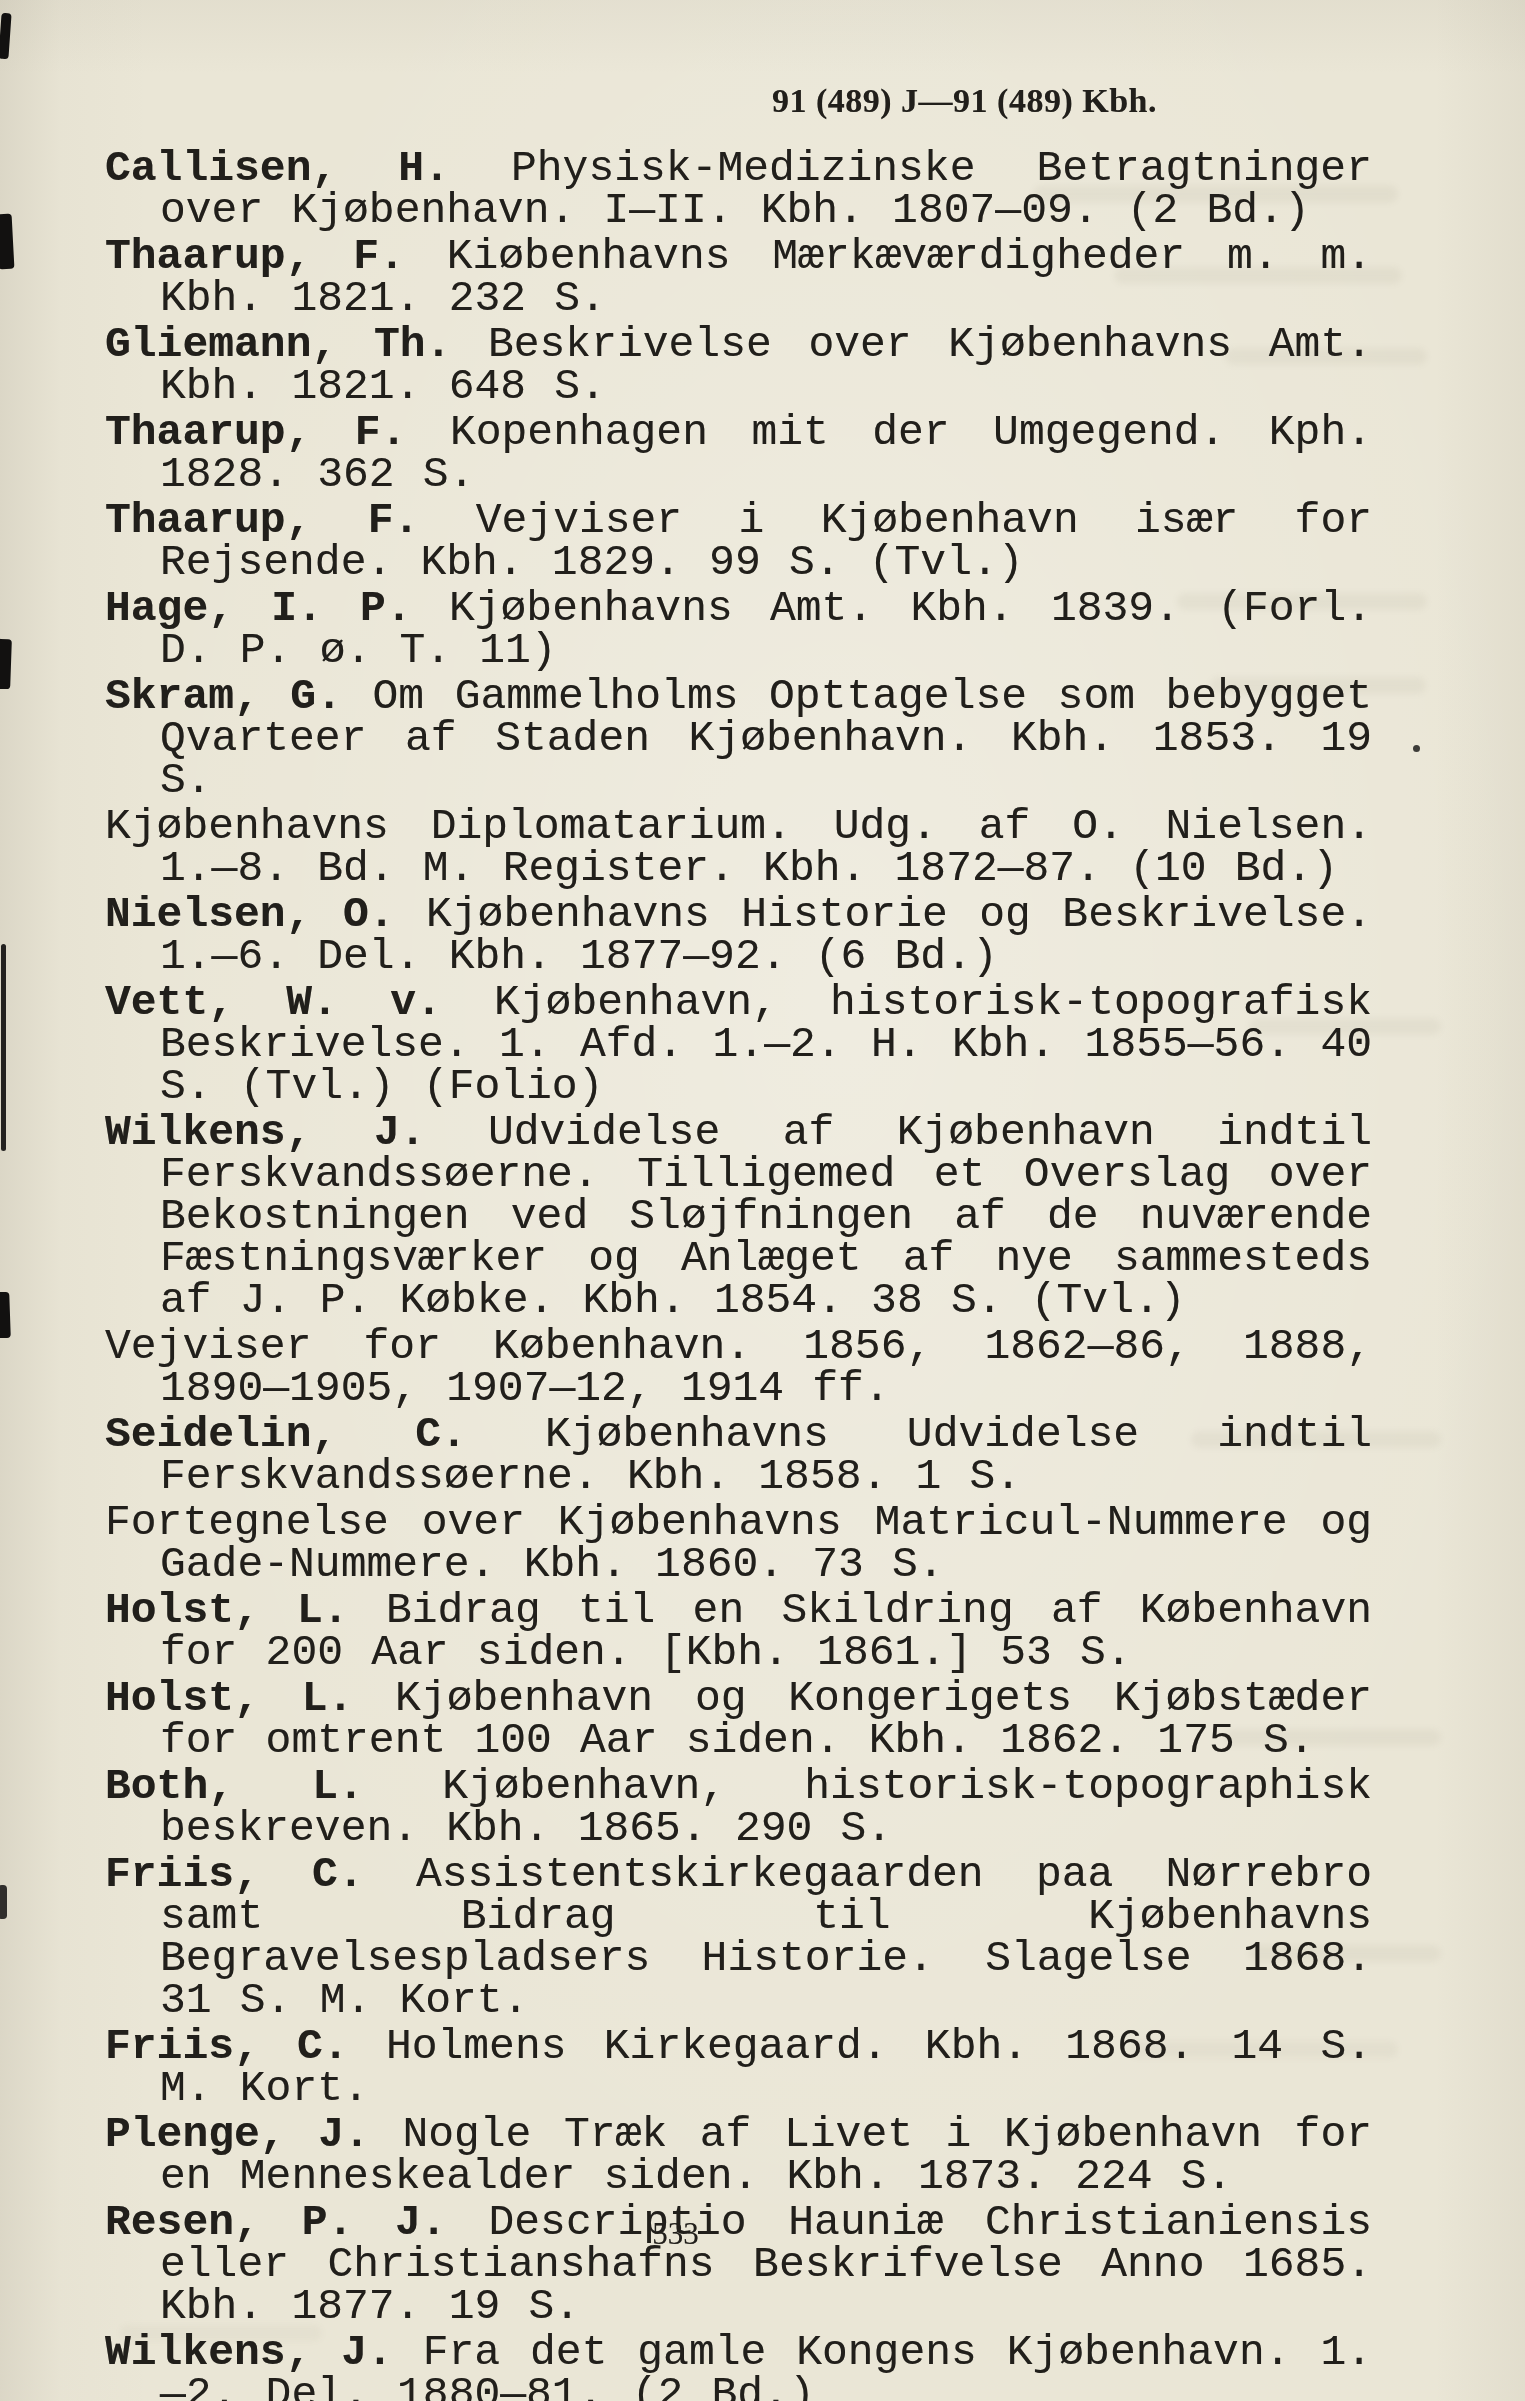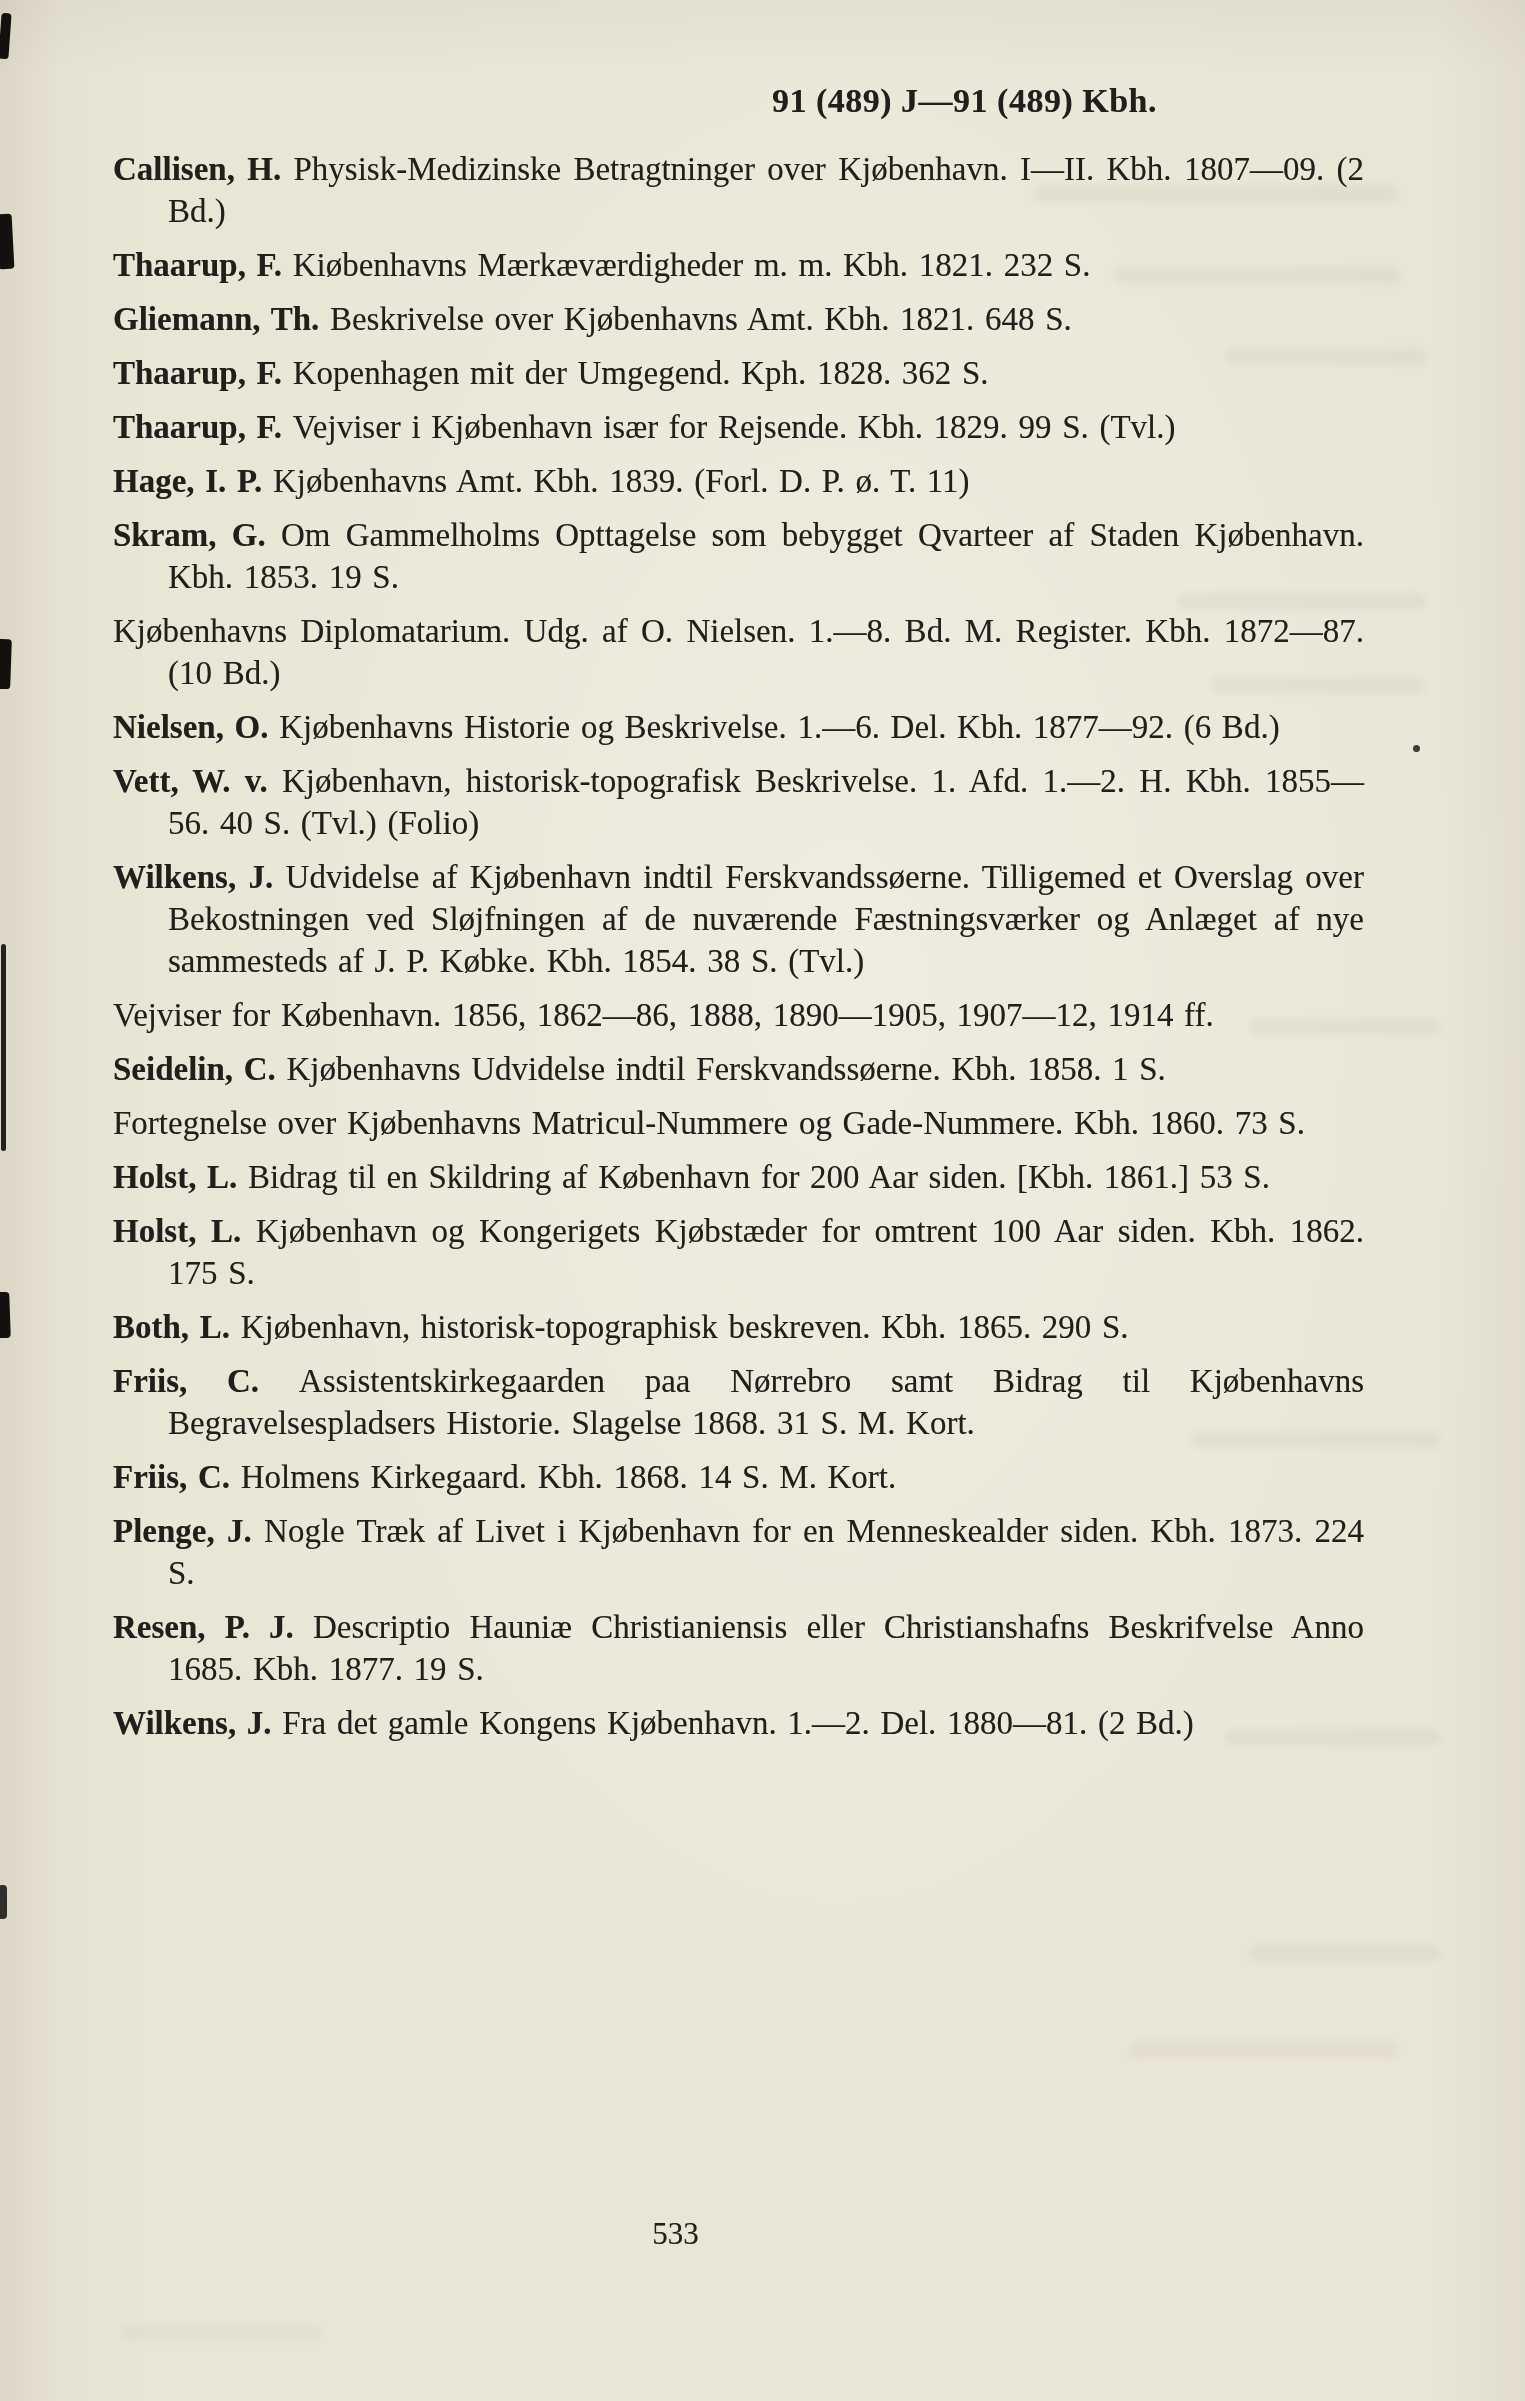--- a/index.html
+++ b/index.html
@@ -33,28 +33,29 @@
     width: 100%;
     text-align: center;
     font-weight: bold;
     font-size: 34px;
     line-height: 43px;
     margin: 0 0 26.4px 0;
     letter-spacing: 0.5px;
     text-shadow: 0 0 0.5px rgba(33,31,27,0.45);
   }
   .entry {
-    margin: 12px;
-    font-size: 33px;
+    margin: 4px;
+    font-size: 43px;
     line-height: 42px;
     text-align: justify;
     padding-left: 55px;
     text-indent: -55px;
     word-spacing: 2.4px;
     text-shadow: 0 0 0.5px rgba(33,31,27,0.40);
+    font-family: Liberation Mono, monospace;
   }
   .entry .author {
     font-weight: bold;
   }
   .page-number {
     position: absolute;
     left: 38px;
     top: 2183px;
     width: 1275px;
     text-align: center;

